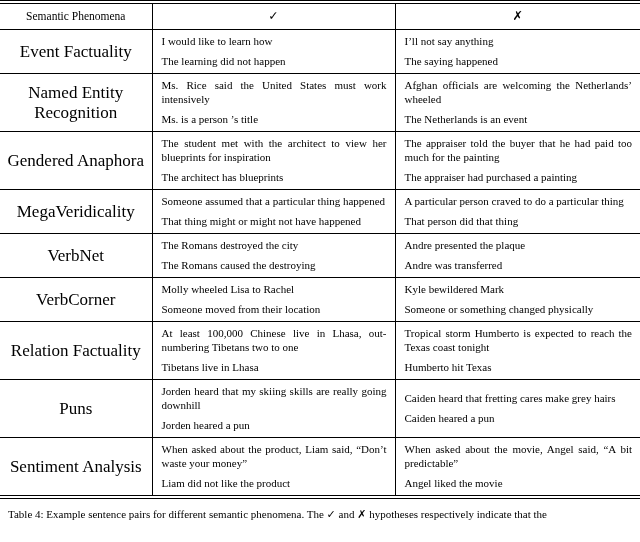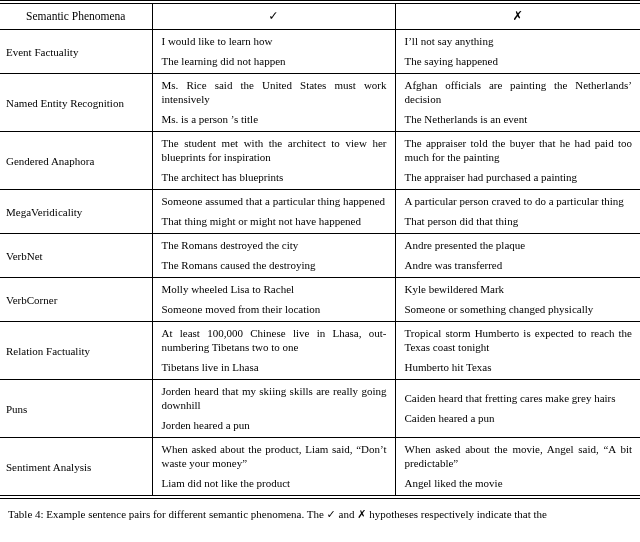--- a/index.html
+++ b/index.html
@@ -34,23 +34,23 @@
     padding: 4px 2px 5px 2px;
     border-bottom: 1.6px solid #000;
   }
   thead th.mark { font-size: 12.5px; }
   thead th.sep { border-left: 1.6px solid #000; }
 
   tbody td {
     border-bottom: 1.6px solid #000;
   }
   td.phenom {
-    text-align: left;
+    text-align: center;
     vertical-align: middle;
-    font-size: 11px;
+    font-size: 17px;
     padding: 2px 6px;
   }
   td.ex {
     border-left: 1.6px solid #000;
     vertical-align: middle;
     font-size: 11px;
     padding: 4px 8px 5px 9px;
     margin-left: 43px;
   }
   .premise {
@@ -105,21 +105,21 @@
             <div class="hypothesis">The saying happened</div>
           </td>
         </tr>
         <tr>
           <td class="phenom">Named Entity Recognition</td>
           <td class="ex pos">
             <div class="premise">Ms. Rice said the United States must work intensively</div>
             <div class="hypothesis">Ms. is a person ’s title</div>
           </td>
           <td class="ex neg">
-            <div class="premise">Afghan officials are painting the Netherlands’ decision</div>
+            <div class="premise">Afghan officials are welcoming the Netherlands’ wheeled</div>
             <div class="hypothesis">The Netherlands is an event</div>
           </td>
         </tr>
         <tr>
           <td class="phenom">Gendered Anaphora</td>
           <td class="ex pos">
             <div class="premise">The student met with the architect to view her blueprints for inspiration</div>
             <div class="hypothesis">The architect has blueprints</div>
           </td>
           <td class="ex neg">

